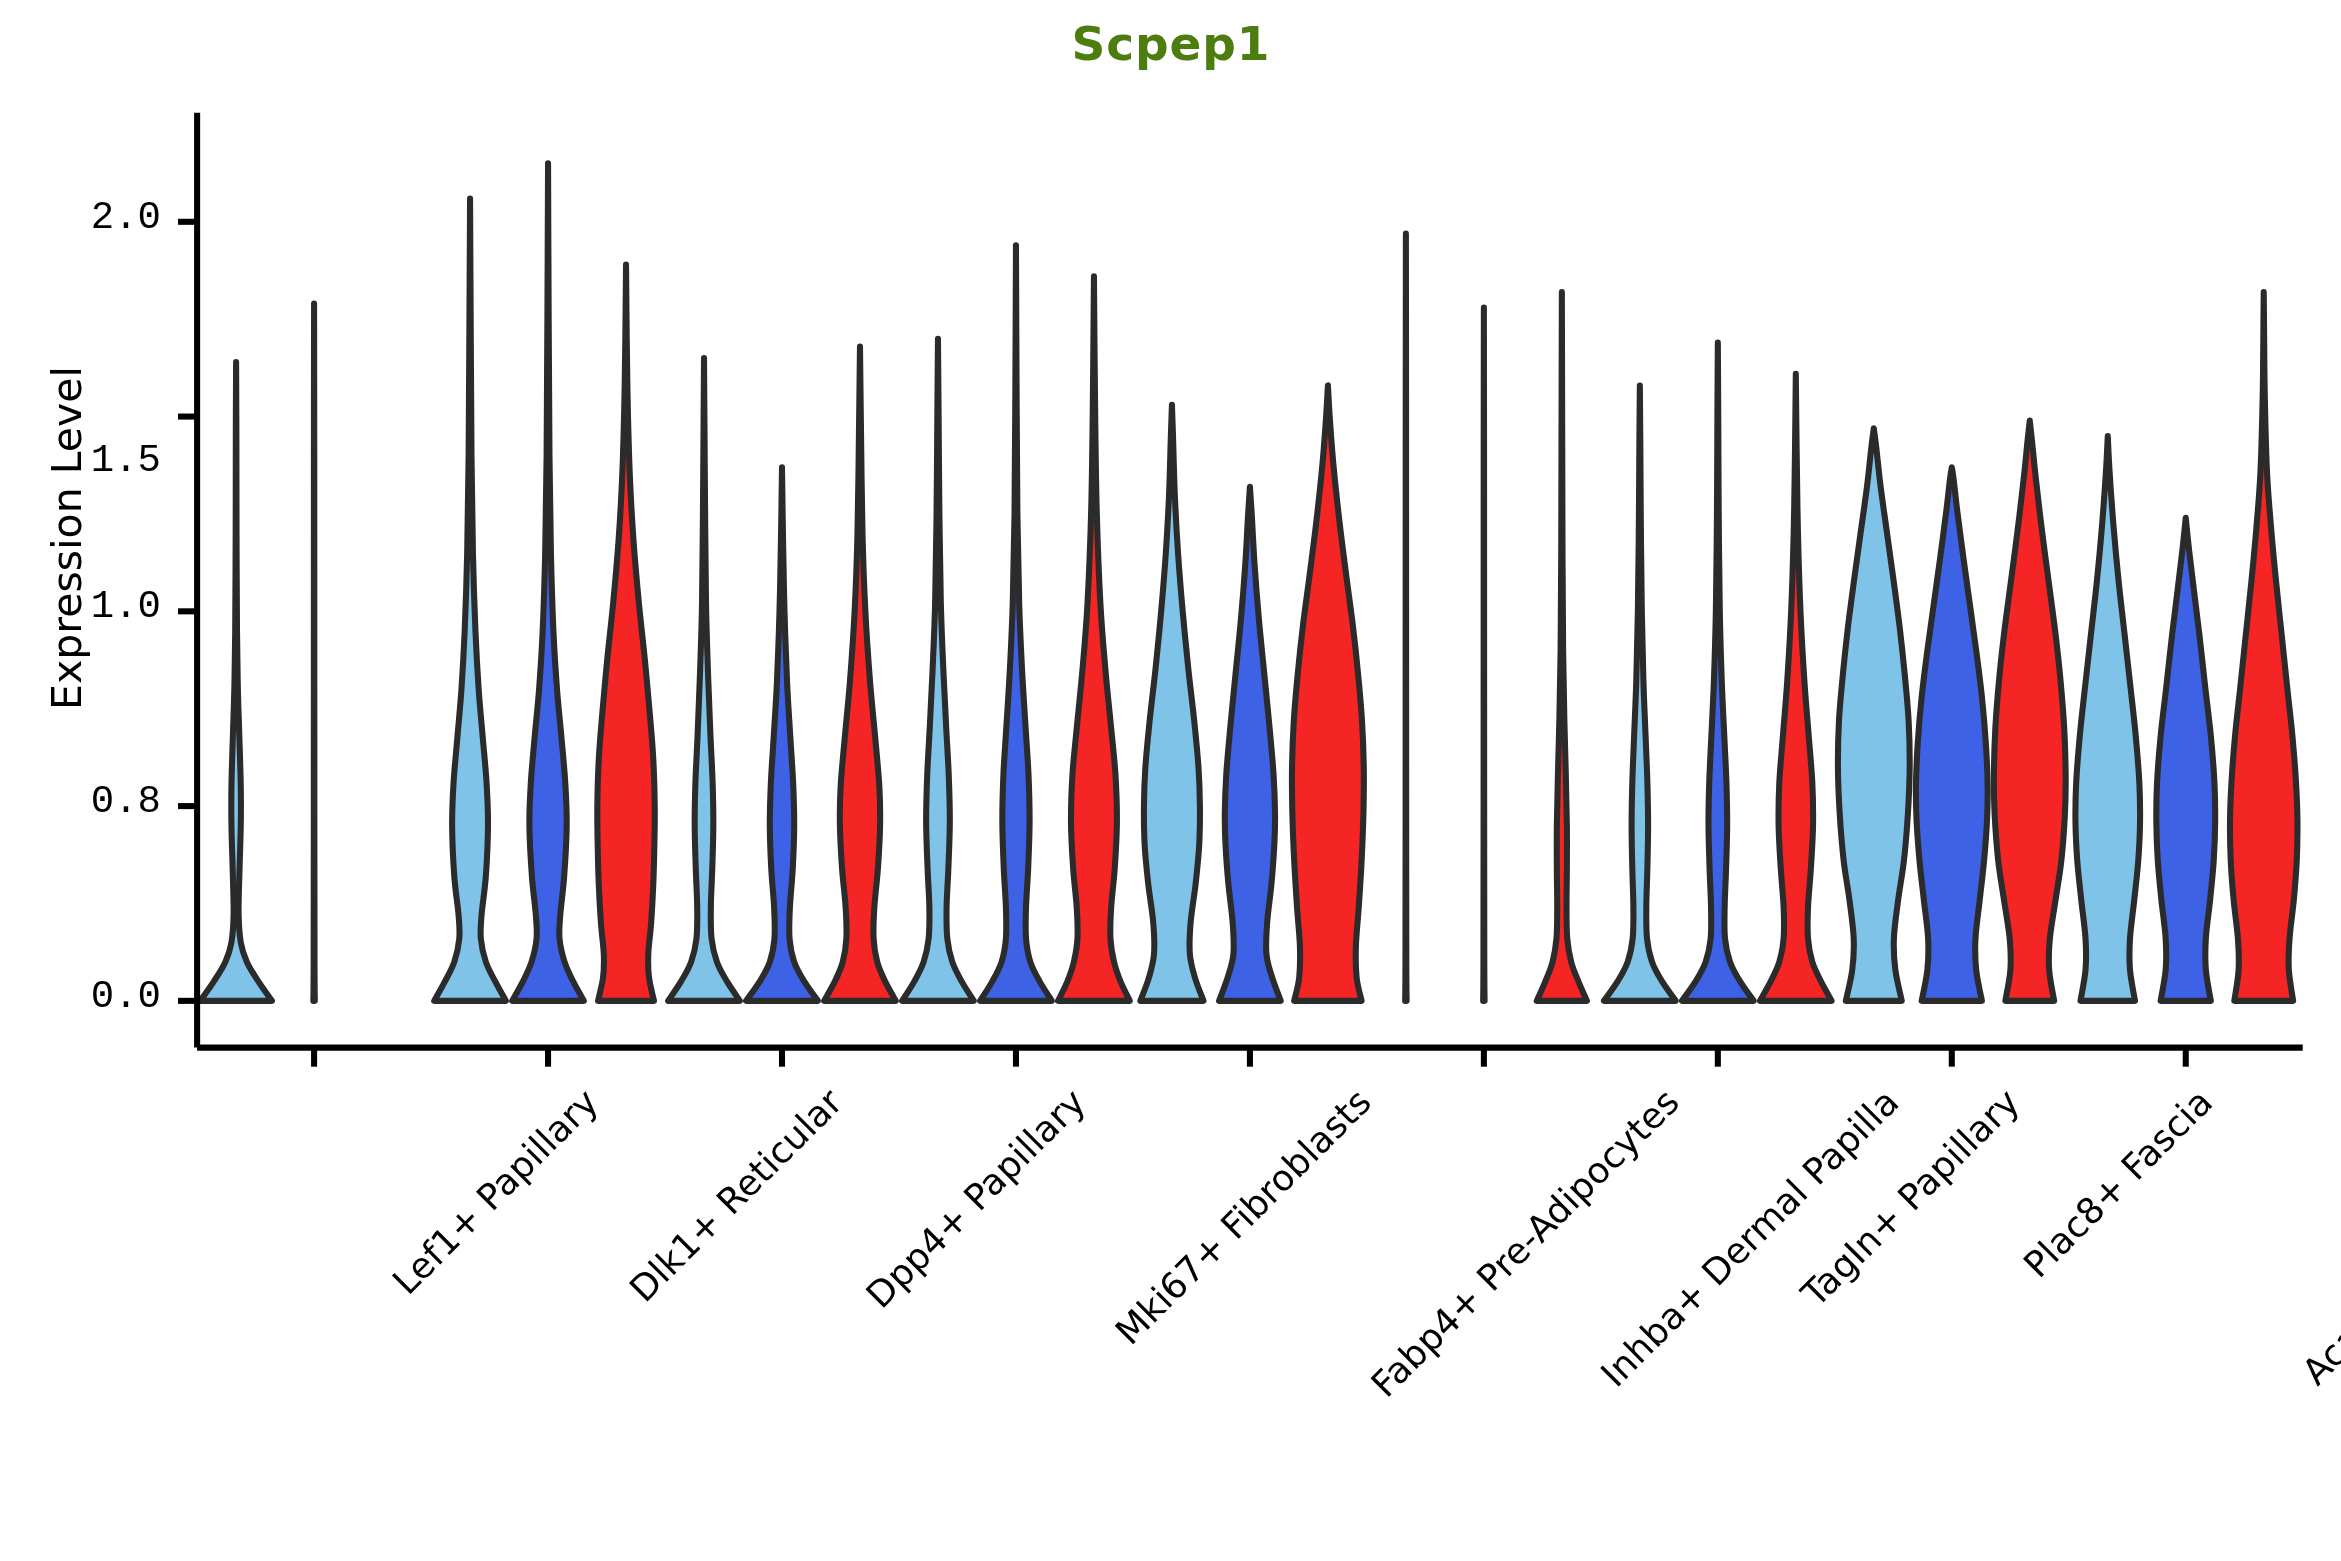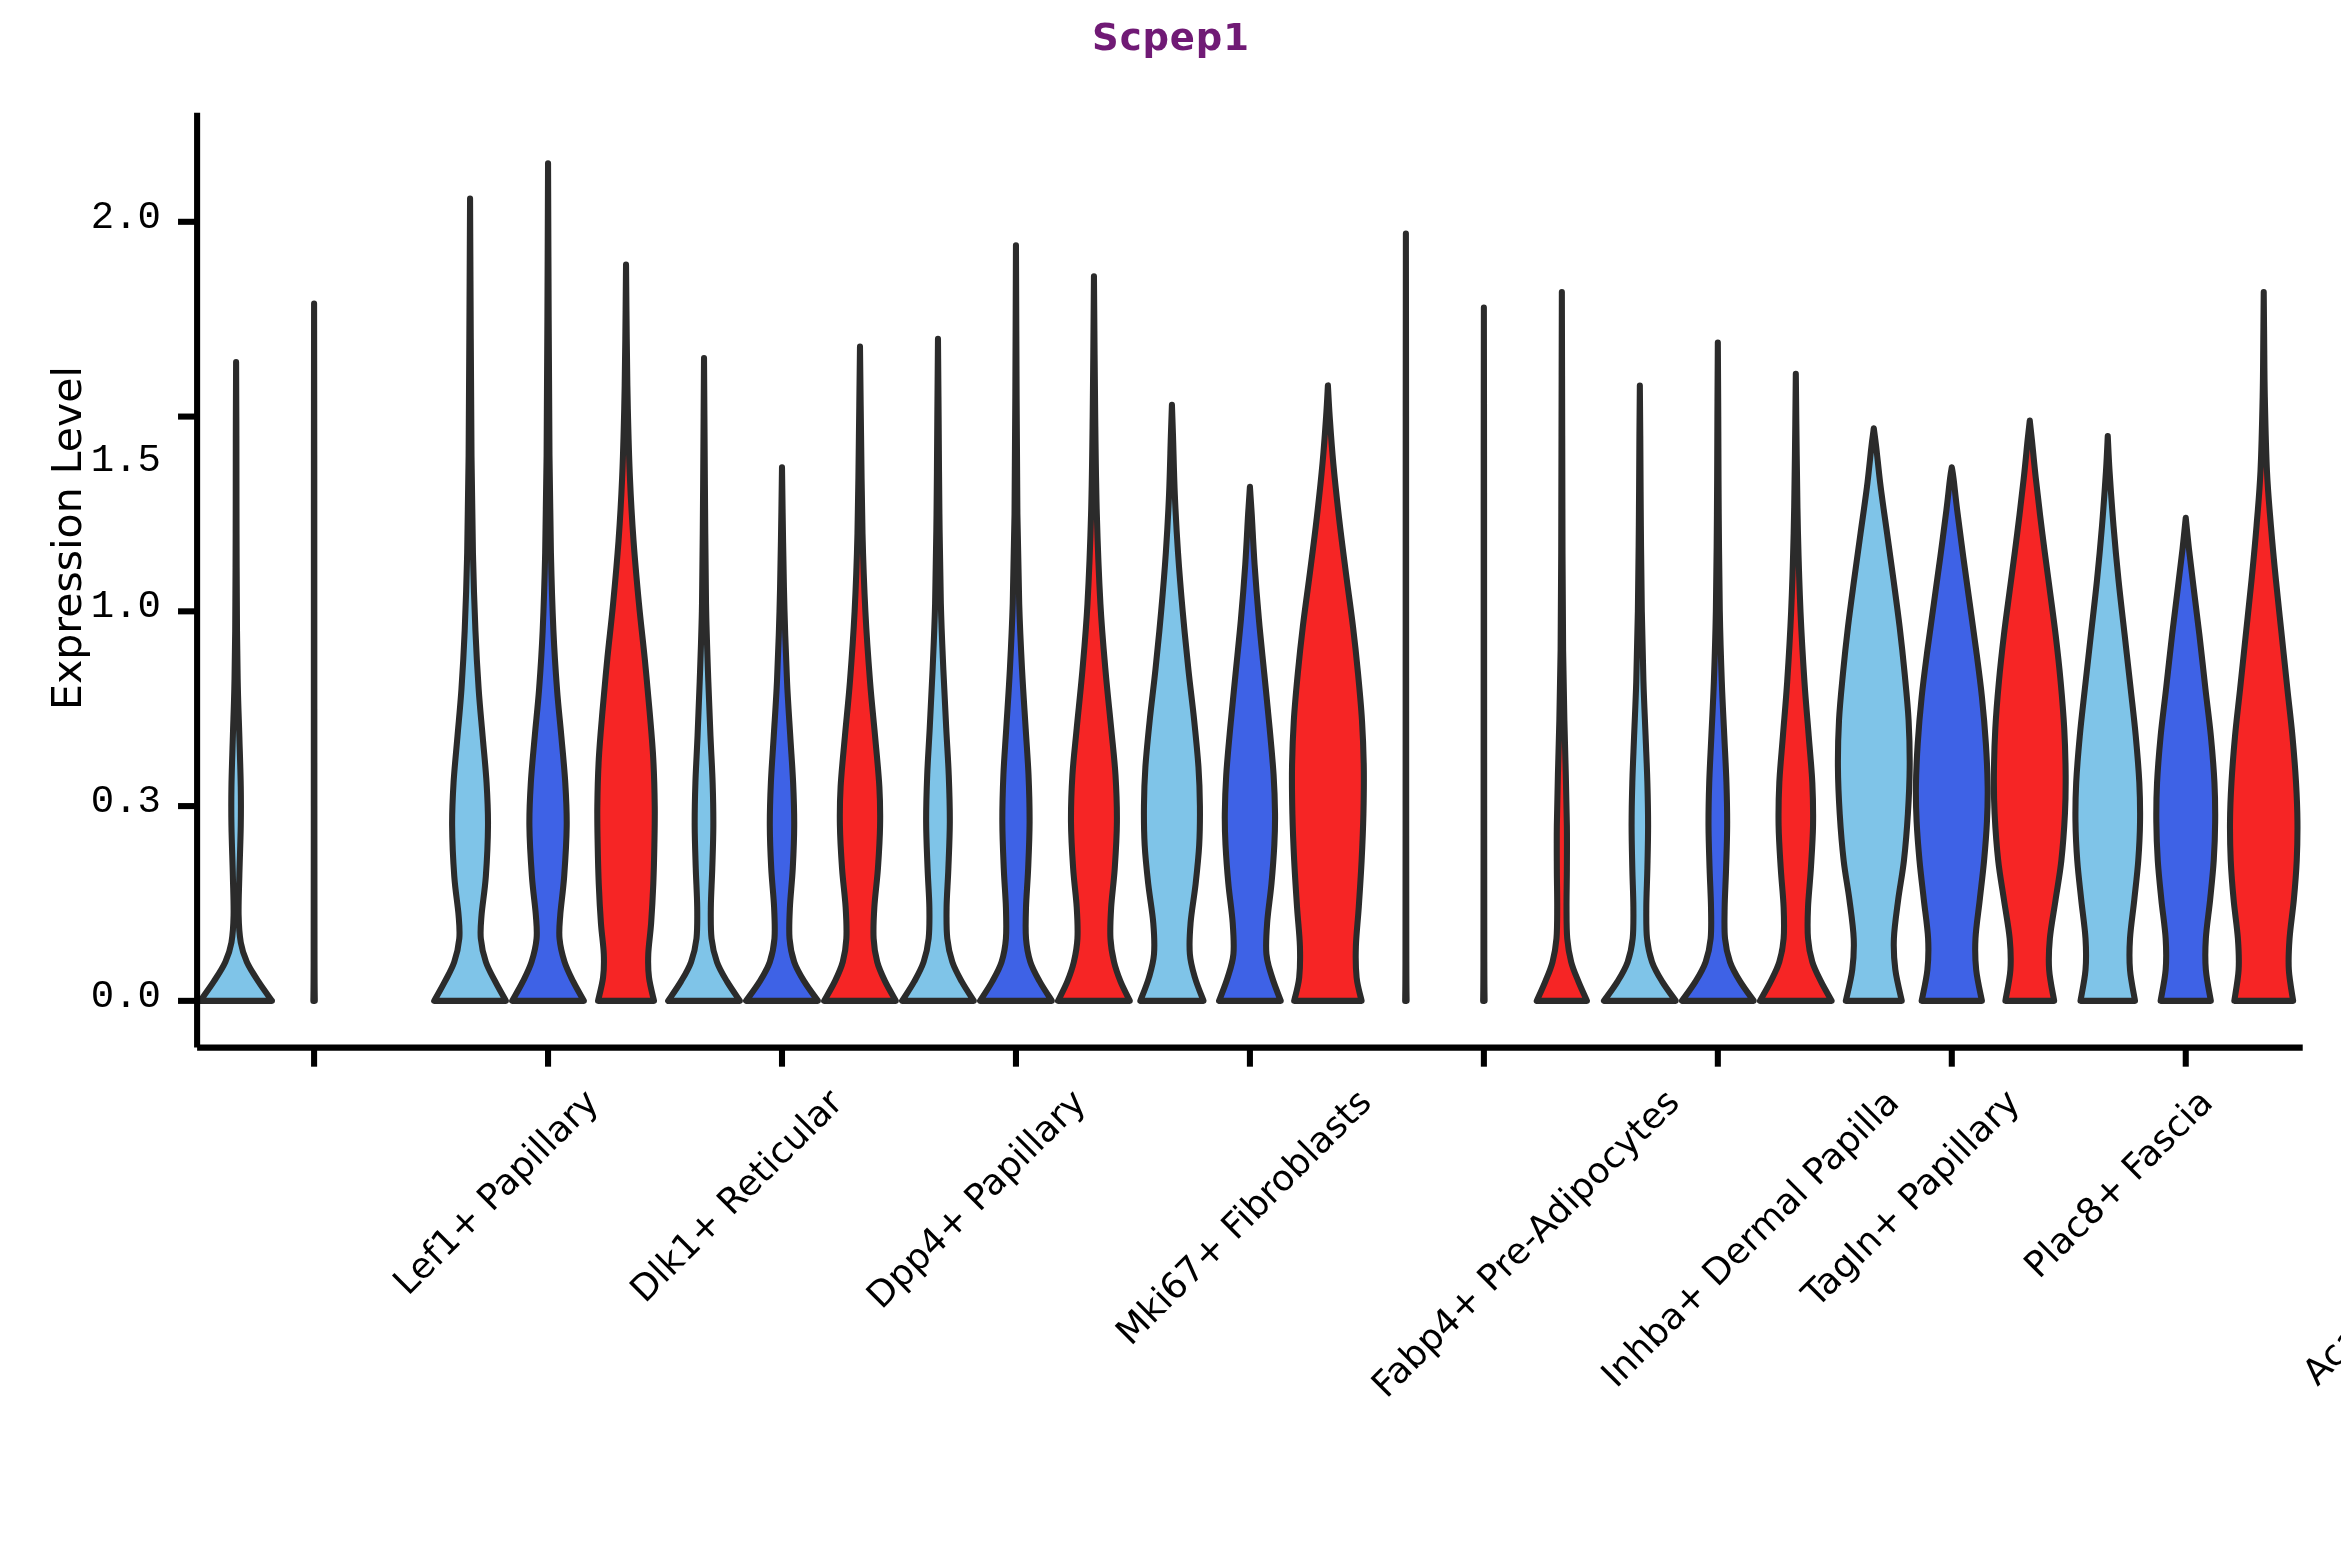--- a/index.html
+++ b/index.html
@@ -15,23 +15,23 @@
     background: #ffffff;
     font-family: "DejaVu Sans", "Liberation Sans", sans-serif;
     overflow: hidden;
   }
   #plot-title {
     position: absolute;
     left: 0;
     top: 15.6px;
     width: 2342px;
     text-align: center;
-    font-size: 37px;
+    font-size: 47px;
     font-weight: bold;
-    color: #701a75;
+    color: #4d7c0f;
     letter-spacing: 0.9px;
   }
   #ylabel {
     position: absolute;
     left: -193px;
     top: 514px;
     width: 520px;
     transform: rotate(-90deg);
     transform-origin: 50% 50%;
     text-align: center;
@@ -118,21 +118,21 @@
           <line x1="1710.7777777777778" y1="1208" x2="1710.7777777777778" y2="1230" stroke="#000" stroke-width="7"></line>
           <line x1="1980.5555555555554" y1="1208" x2="1980.5555555555554" y2="1230" stroke="#000" stroke-width="7"></line>
           <line x1="2250.333333333333" y1="1208" x2="2250.333333333333" y2="1230" stroke="#000" stroke-width="7"></line>
           <line x1="2520.111111111111" y1="1208" x2="2520.111111111111" y2="1230" stroke="#000" stroke-width="7"></line>
         </g>
     </g>
   </svg>
 
   <div id="ytick-labels">
       <div class="ytick-label" style="left: 22px; top: 975px;">0.0</div>
-      <div class="ytick-label" style="left: 22px; top: 780px;">0.3</div>
+      <div class="ytick-label" style="left: 22px; top: 780px;">0.8</div>
       <div class="ytick-label" style="left: 22px; top: 585px;">1.0</div>
       <div class="ytick-label" style="left: 22px; top: 391px; margin-top: 48px;">1.5</div>
       <div class="ytick-label" style="left: 22px; top: 196px;">2.0</div>
     </div>
   <div id="xtick-labels">
       <div class="xtick-label" style="left: 305px; top: 1081px;">Lef1+ Papillary</div>
       <div class="xtick-label" style="left: 539px; top: 1081px;">Dlk1+ Reticular</div>
       <div class="xtick-label" style="left: 773px; top: 1081px;">Dpp4+ Papillary</div>
       <div class="xtick-label" style="left: 1007px; top: 1081px;">Mki67+ Fibroblasts</div>
       <div class="xtick-label" style="left: 1241px; top: 1081px;">Fabp4+ Pre-Adipocytes</div>

